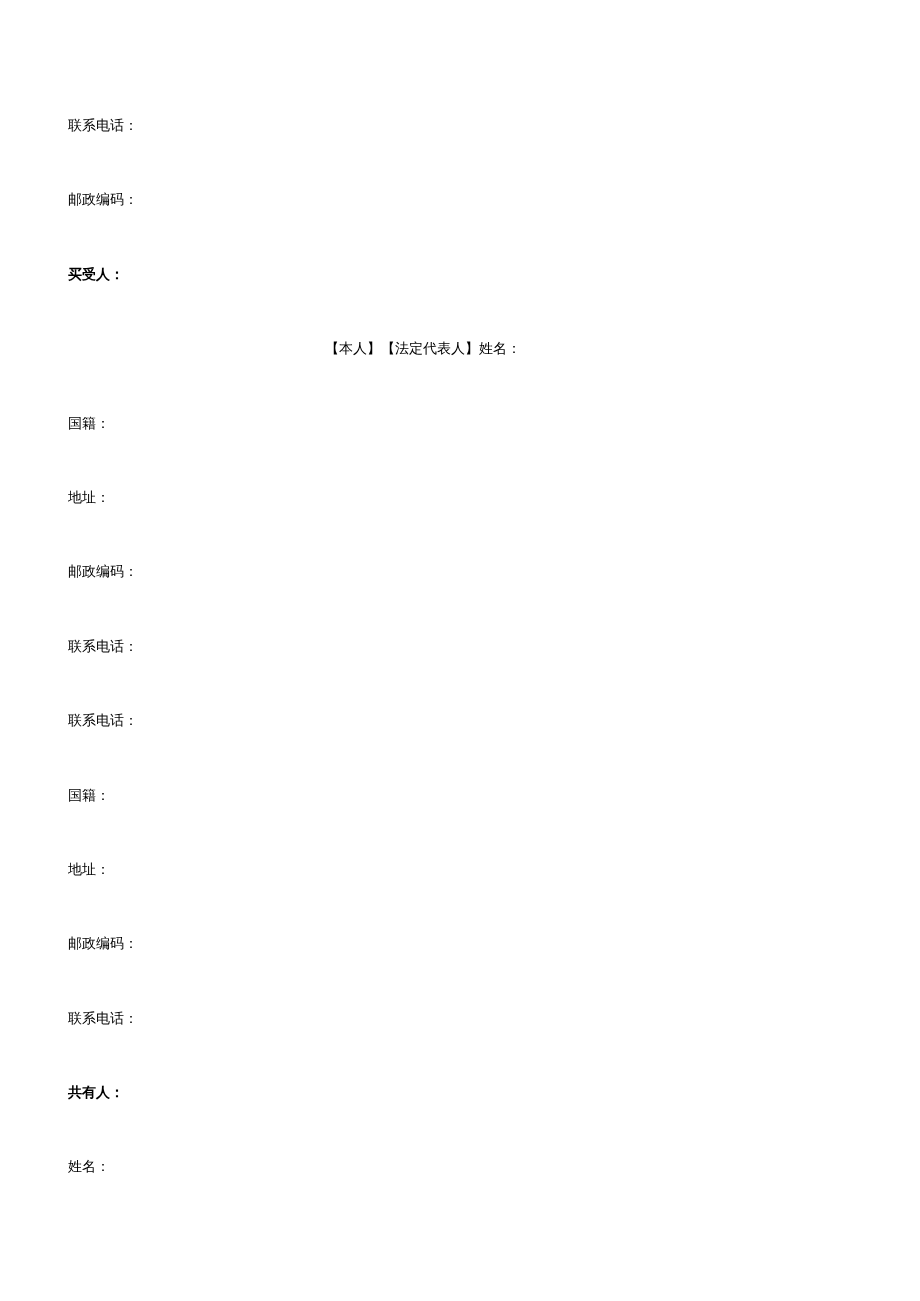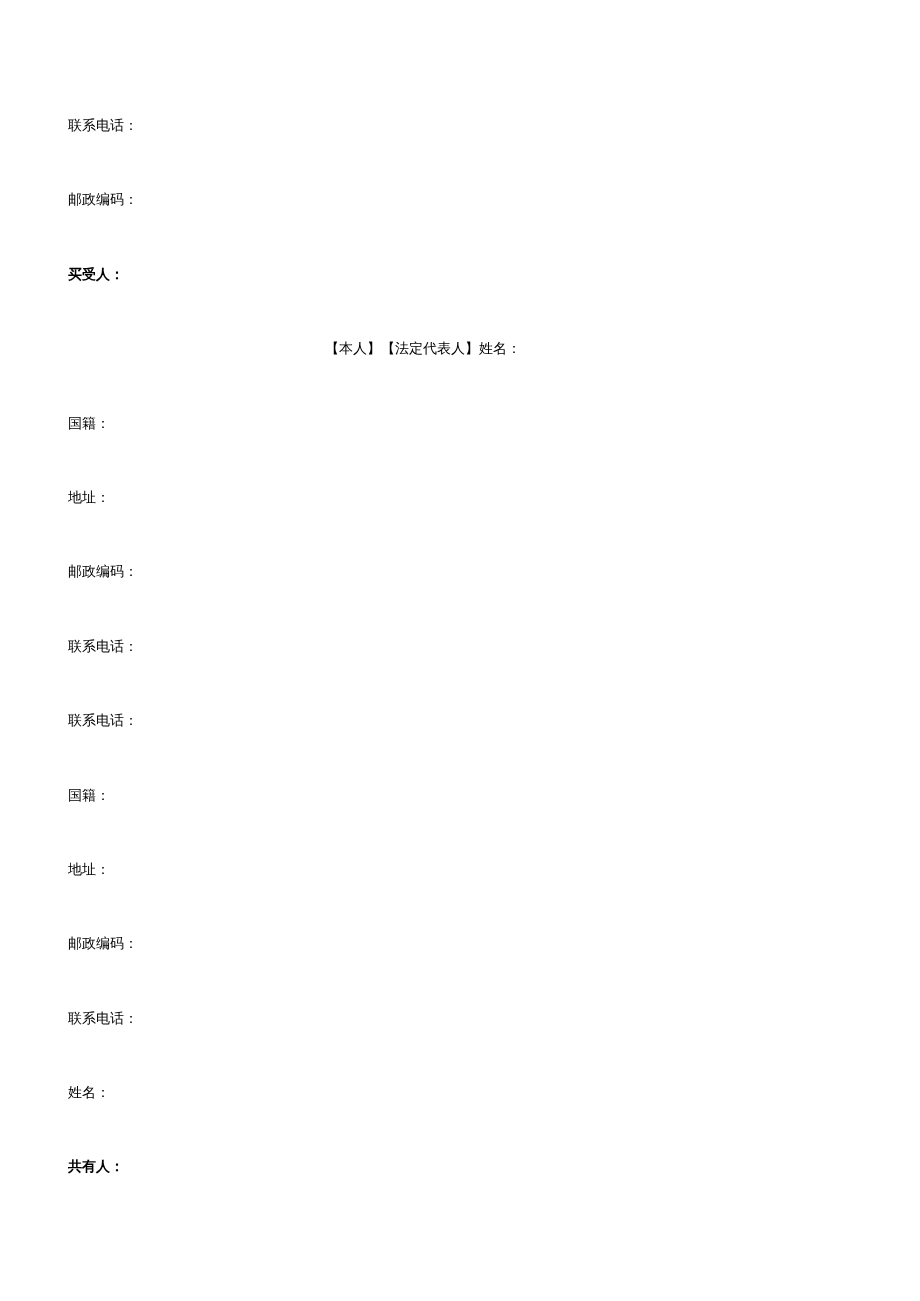--- a/index.html
+++ b/index.html
@@ -86,20 +86,20 @@
   </div>
 
   <div class="field">
     <span>邮政编码：</span>
   </div>
 
   <div class="field">
     <span>联系电话：</span>
   </div>
 
+  <div class="field bold">
+    <span>共有人：</span>
+  </div>
+
   <div class="field">
     <span>姓名：</span>
-  </div>
-
-  <div class="field bold">
-    <span>共有人：</span>
   </div>
 </div>
 
 </body></html>

